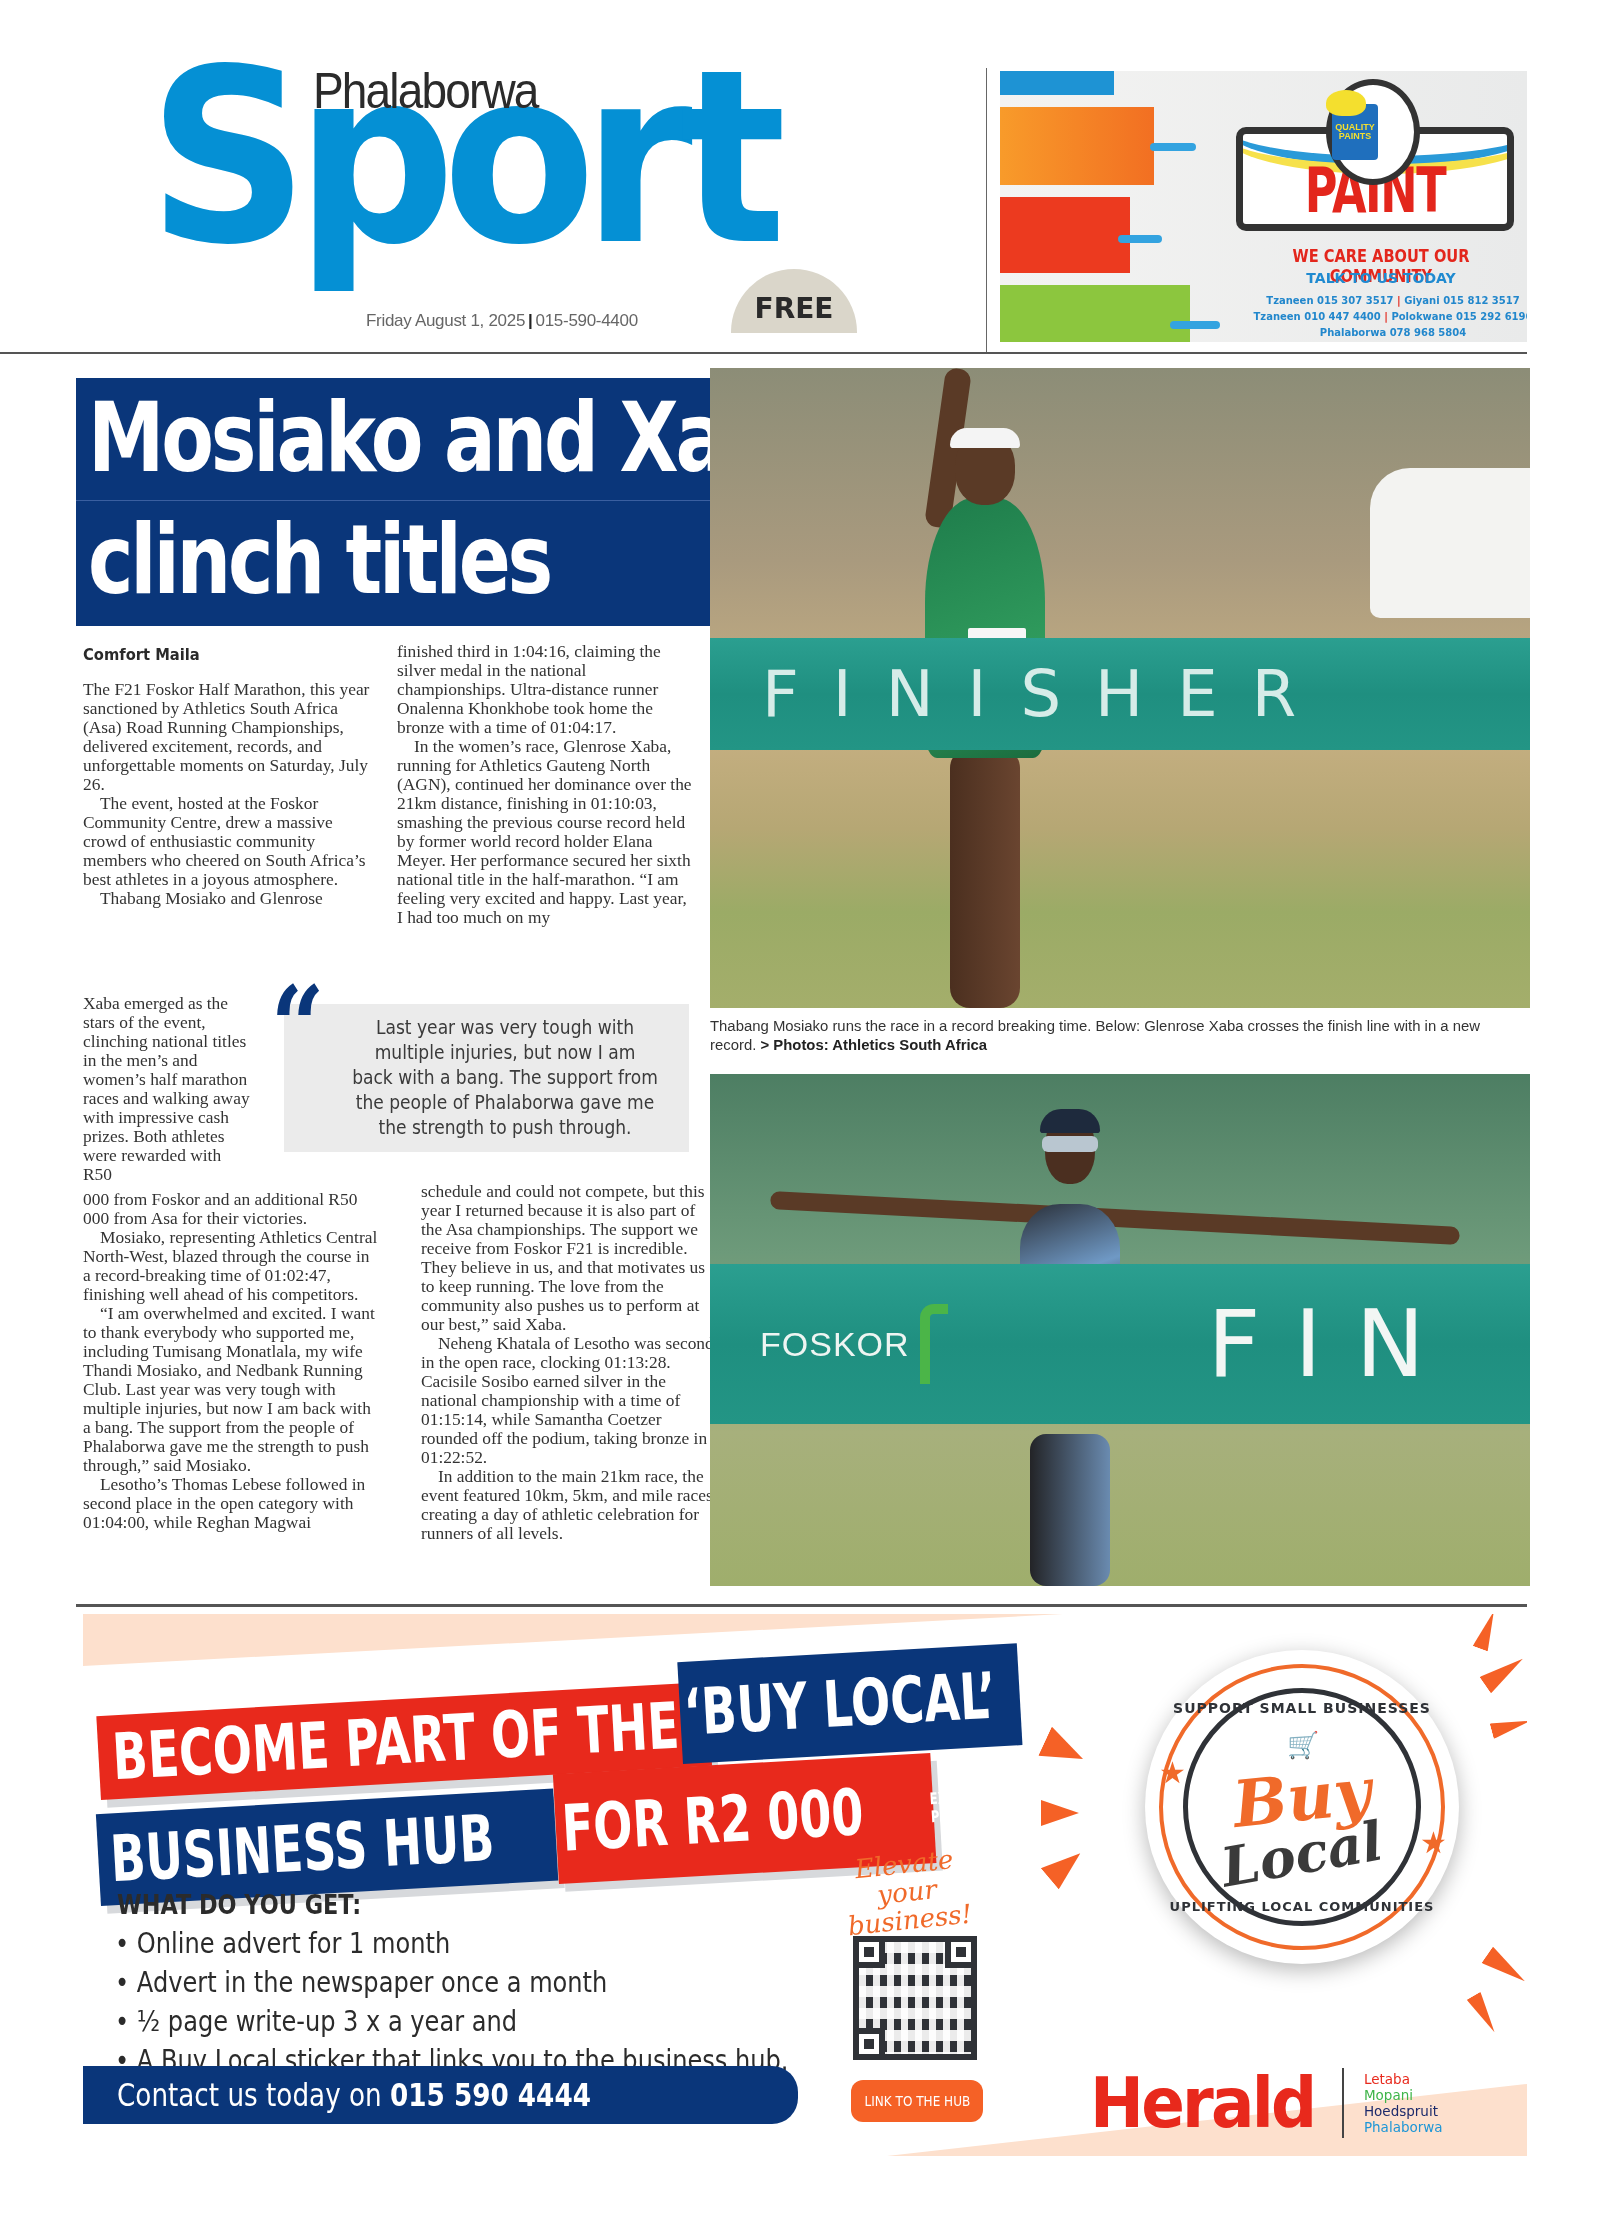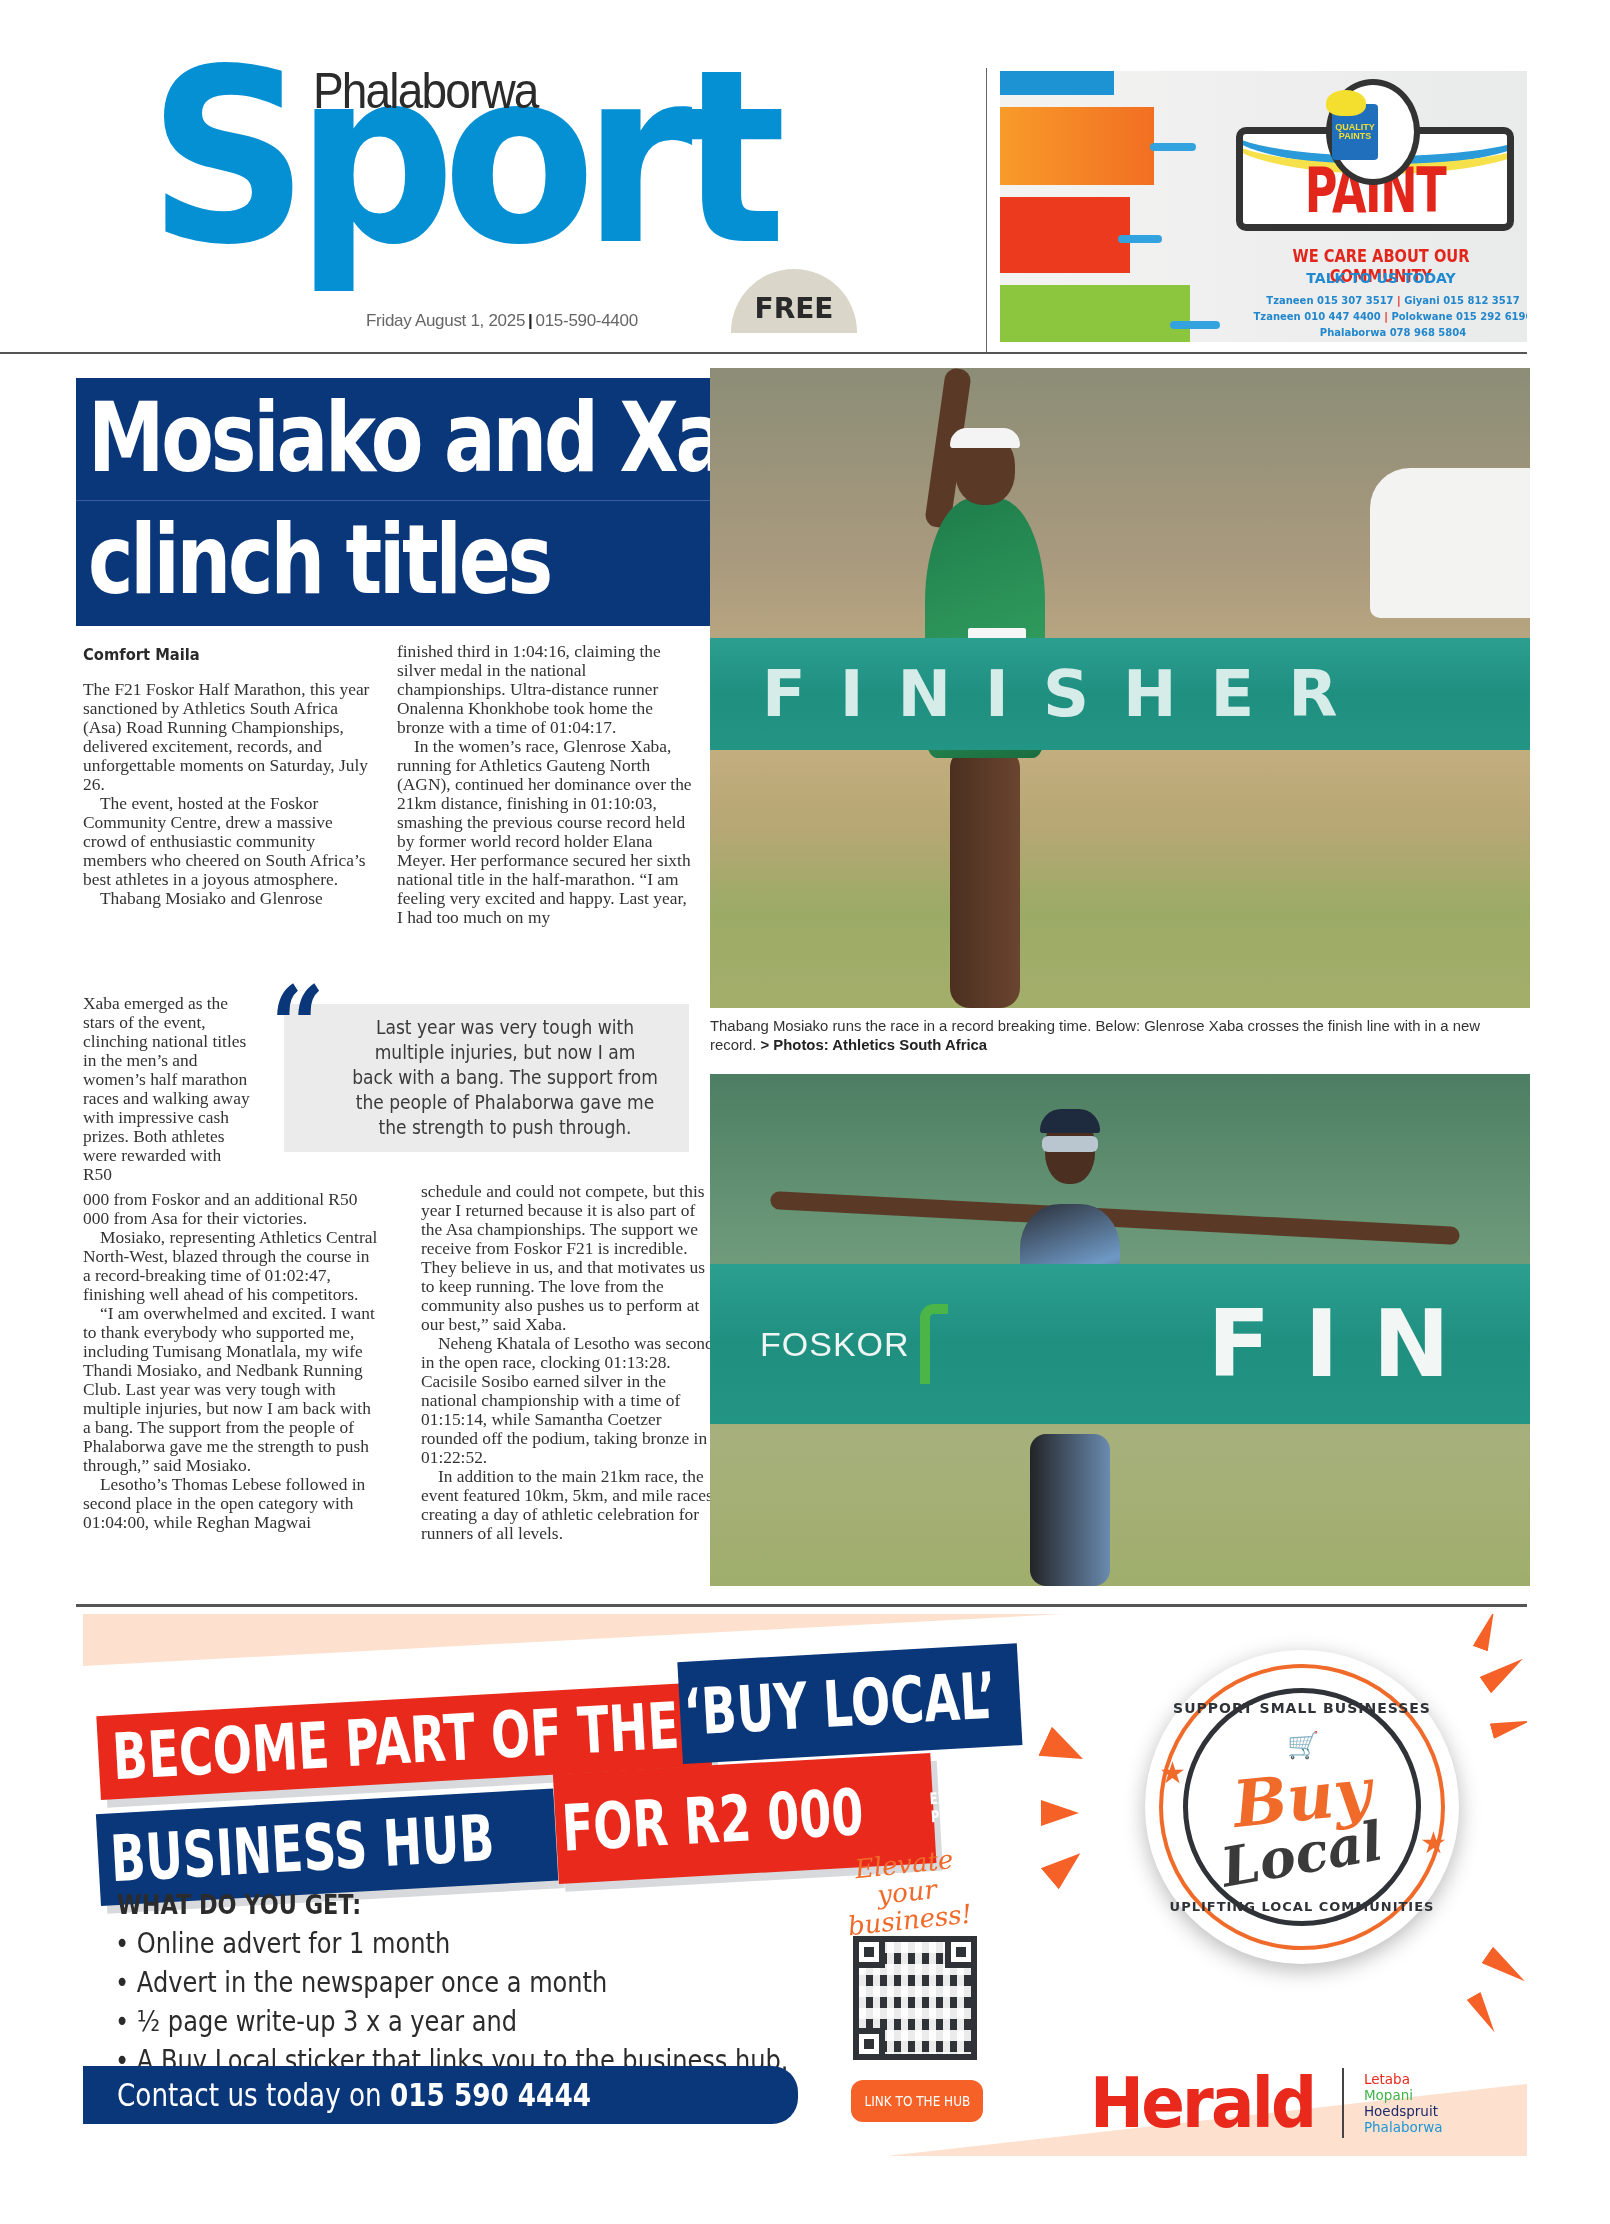--- a/index.html
+++ b/index.html
@@ -54,21 +54,21 @@
   .pullquote-mark { position: absolute; left: 266px; top: 972px; font-family: "DejaVu Serif", serif; font-weight: bold; font-size: 110px; line-height: 1; color: #0a367a; transform: scaleX(0.85); }
   .pullquote-text { position: absolute; left: 335px; top: 1015px; width: 340px; text-align: center; font-family: "DejaVu Sans", sans-serif; font-size: 19px; line-height: 25px; color: #3a3a3a; transform: scaleX(0.9); transform-origin: center; }
 
   
   .photo { position: absolute; overflow: hidden; }
   .photo1 { left: 710px; top: 368px; width: 820px; height: 640px; background: linear-gradient(180deg,#8c8d77 0%,#a99a7e 30%,#c7b083 55%,#b6a774 72%,#9bab66 85%,#a4ae6b 100%); }
   .photo2 { left: 710px; top: 1074px; width: 820px; height: 512px; background: linear-gradient(180deg,#4d7e63 0%,#6d9a7a 35%,#a7b07c 70%,#9fae6c 100%); }
   .banner-ribbon { position: absolute; left: 0; width: 100%; background: linear-gradient(180deg,#2b9f90,#1f8f80 50%,#239585); display: flex; align-items: center; }
   .banner1 { top: 270px; height: 112px; }
   .banner2 { top: 190px; height: 160px; }
-  .banner-word { font-family: "DejaVu Sans", sans-serif; font-weight: bold; color: #d6ece8; letter-spacing: 34px; font-size: 64px; }
+  .banner-word { font-family: "DejaVu Sans", sans-serif; font-weight: normal; color: #d6ece8; letter-spacing: 34px; font-size: 64px; }
   .foskor { font-family: "Liberation Sans", sans-serif; font-size: 34px; color: #eef5f2; margin-left: 50px; letter-spacing: 1px; }
   .foskor-f { width: 28px; height: 80px; border-left: 10px solid #4bb548; border-top: 10px solid #4bb548; border-radius: 14px 0 0 0; margin: 0 0 0 10px; }
   .runner { position: absolute; border-radius: 40% 40% 10% 10%; }
   .runner1-body { left: 215px; top: 130px; width: 120px; height: 260px; background: linear-gradient(160deg,#1e7c4b,#2f9a5c 60%,#1a6b3e); }
   .runner1-head { position: absolute; left: 245px; top: 65px; width: 60px; height: 72px; border-radius: 45%; background: #5a3a26; }
   .runner1-visor { position: absolute; left: 240px; top: 60px; width: 70px; height: 20px; border-radius: 20px 20px 4px 4px; background: #f4f4f4; }
   .runner1-arm { position: absolute; left: 225px; top: 0px; width: 26px; height: 160px; background: #5a3a26; border-radius: 12px; transform: rotate(8deg); }
   .bib { position: absolute; left: 258px; top: 260px; width: 58px; height: 44px; background: #f6f6f6; border-radius: 2px; display: flex; align-items: flex-end; justify-content: center; padding-bottom: 3px; }
   .bib span { background: #d9241c; color: #fff; font-family: "DejaVu Sans", sans-serif; font-weight: bold; font-size: 15px; padding: 0 3px; }
   .runner1-legs { position: absolute; left: 240px; top: 380px; width: 70px; height: 260px; background: linear-gradient(90deg,#4b2f1f,#6a4530); border-radius: 20px; }

